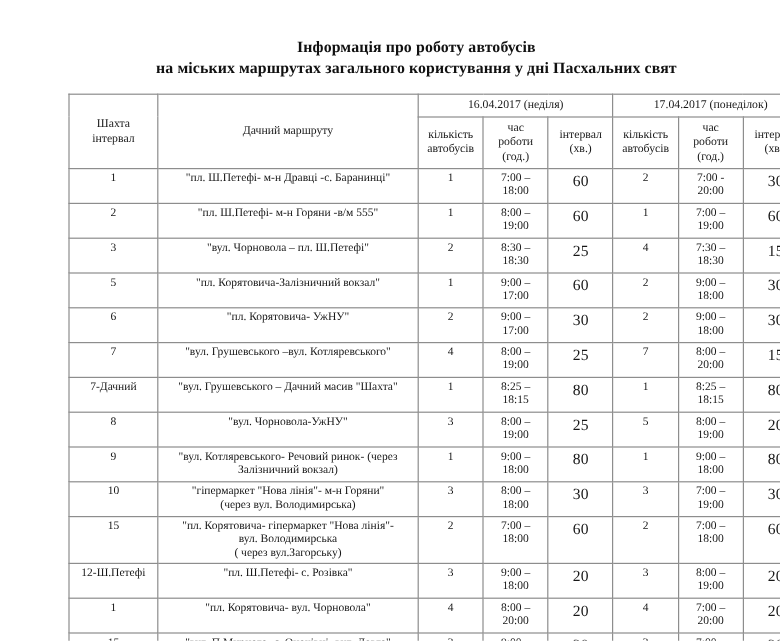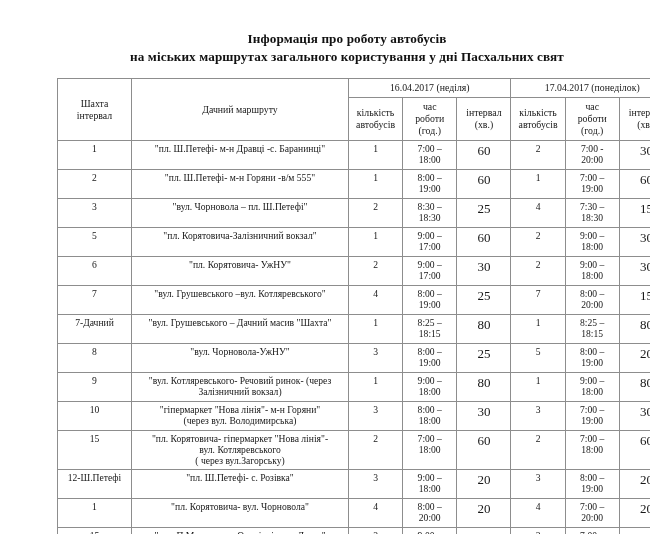--- a/index.html
+++ b/index.html
@@ -291,21 +291,21 @@
             <td class="c-int">30</td>
             <td class="c-cnt">3</td>
             <td class="c-time">7:00 –
 19:00</td>
             <td class="c-int">30</td>
           </tr>
           <tr class="tall">
             <td class="c-num">15</td>
             <td class="c-name">
               <span class="nm-line">"пл. Корятовича- гіпермаркет "Нова лінія"-</span>
-              <span class="nm-line">вул. Котляревського</span>
+              <span class="nm-line">вул. Володимирська</span>
               <span class="nm-line">( через вул.Загорську)</span>
             </td>
             <td class="c-cnt">2</td>
             <td class="c-time">7:00 –
 18:00</td>
             <td class="c-int">60</td>
             <td class="c-cnt">2</td>
             <td class="c-time">7:00 –
 18:00</td>
             <td class="c-int">60</td>

